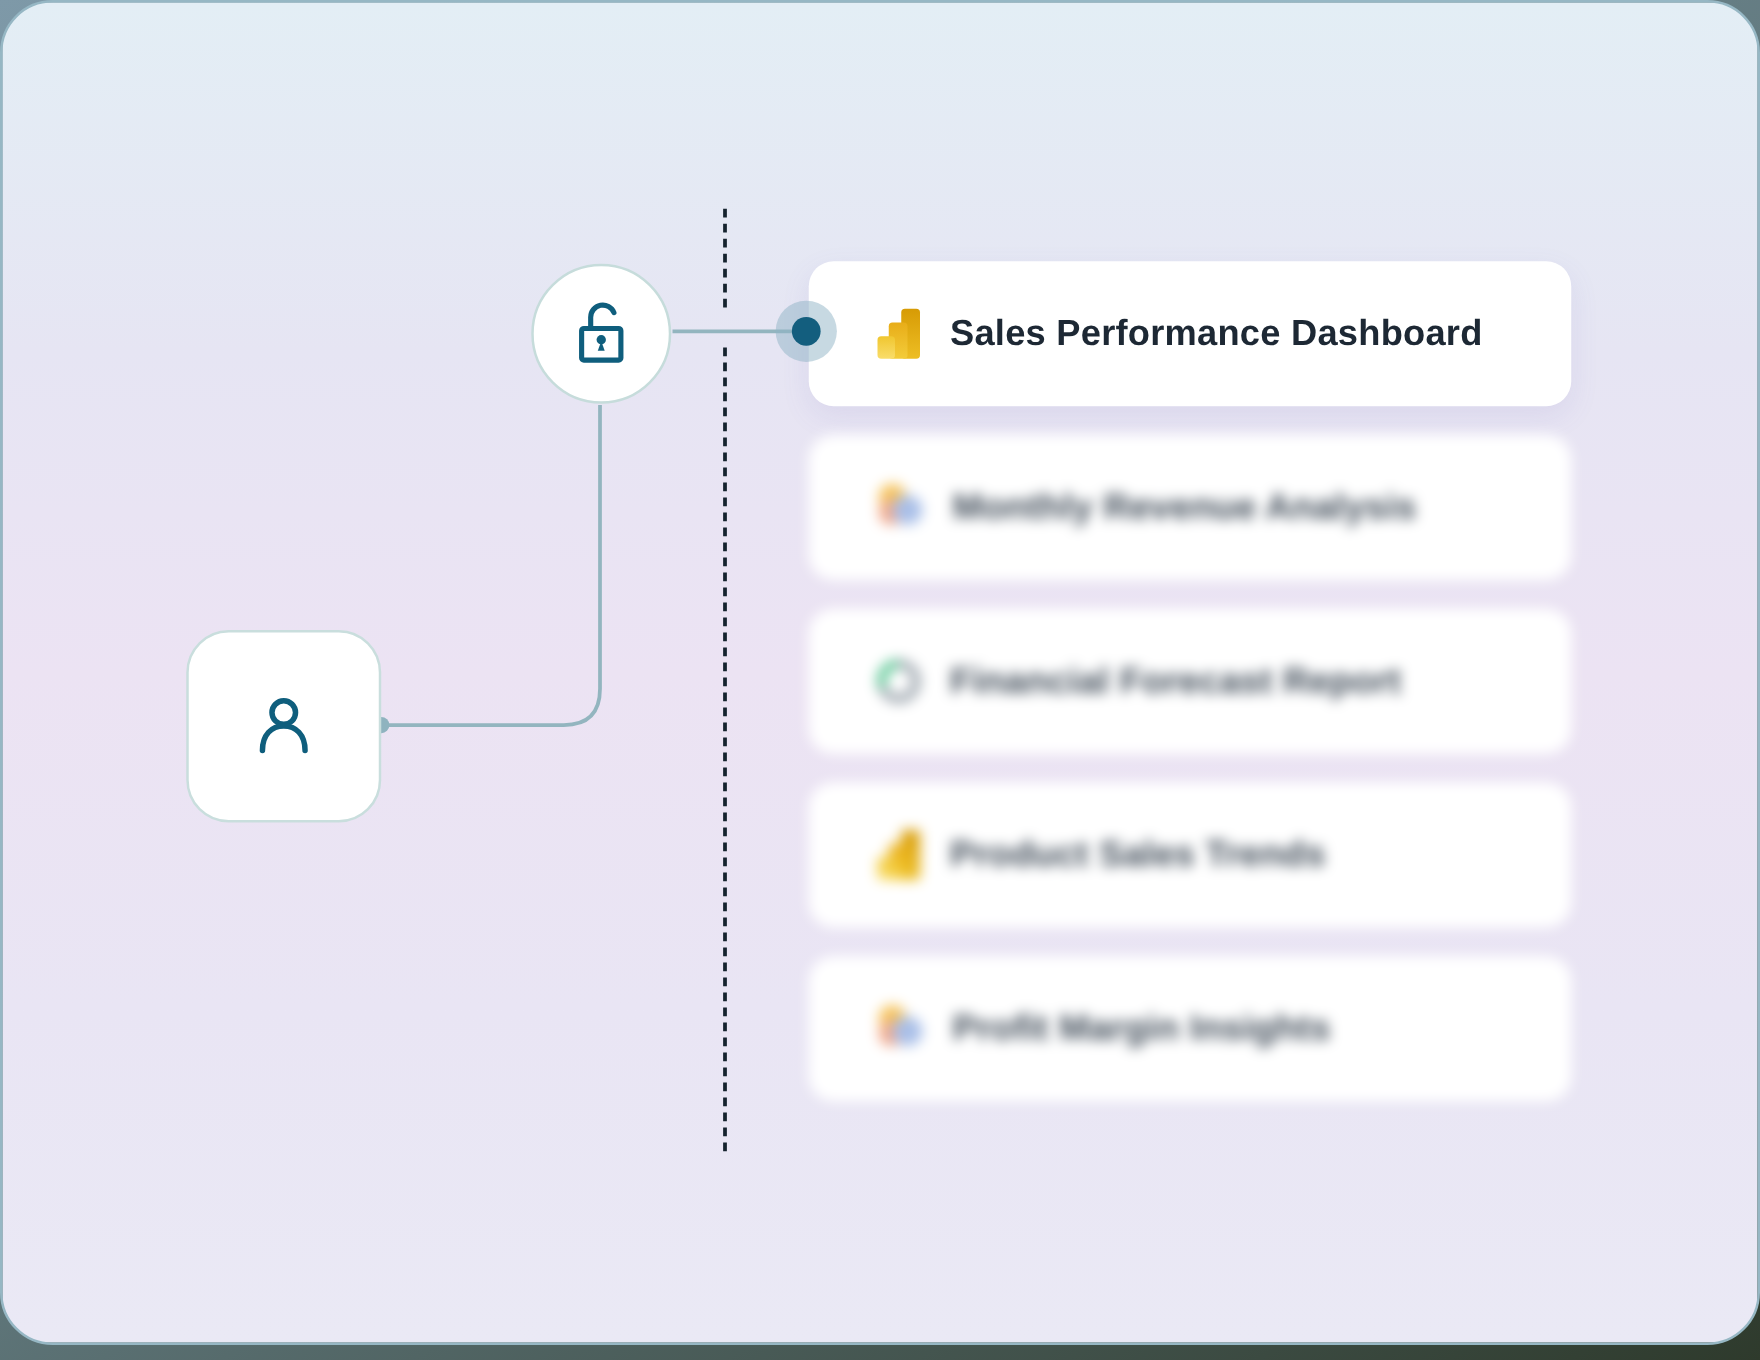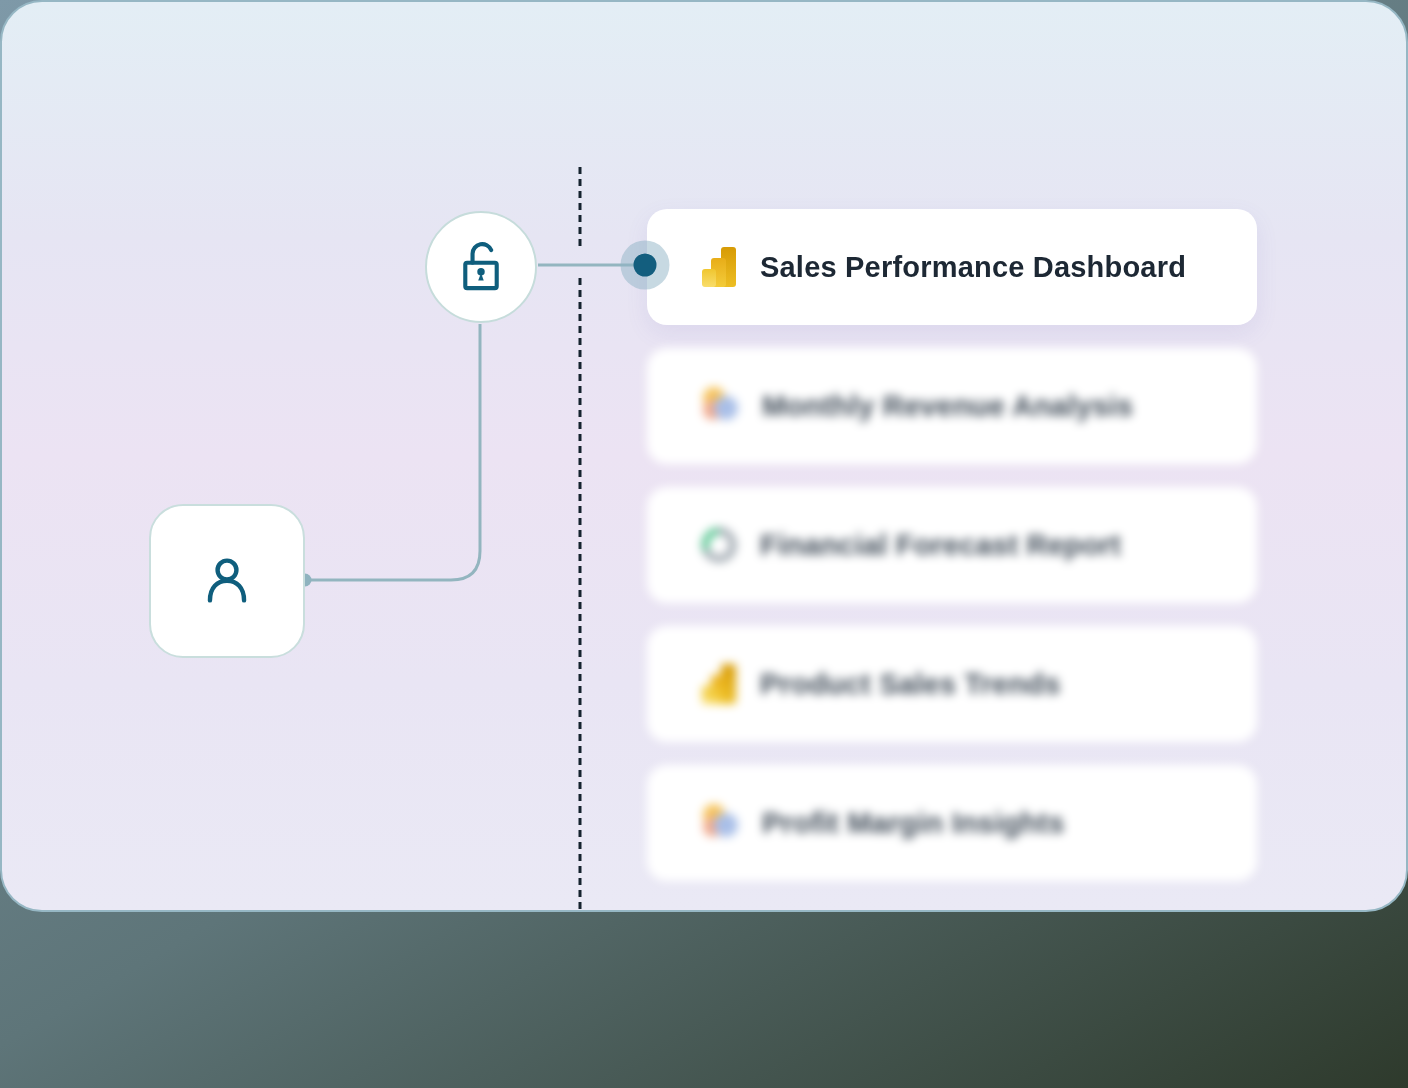--- a/index.html
+++ b/index.html
@@ -3,21 +3,21 @@
 <meta charset="utf-8">
 <style>
   html,body{margin:0;padding:0;}
   body{
     width:1408px;height:1088px;
     background:linear-gradient(150deg,#7E99A8 0%,#5E7579 55%,#2E3A2C 100%);
     font-family:"Liberation Sans","DejaVu Sans",sans-serif;
     overflow:hidden;
   }
   .stage{
-    position:absolute;left:0;top:0;width:1408px;height:912px;
+    position:absolute;left:0;top:0;width:1408px;height:1076px;
     border-radius:42px;
     box-sizing:border-box;
     border:2px solid #96B7C4;
     background:linear-gradient(180deg,#E3EEF5 0%,#E6E5F3 26%,#ECE3F3 50%,#E9E5F4 75%,#EAE9F5 100%);
     overflow:hidden;
   }
   .connector-layer{
     position:absolute;left:0;top:0;width:1408px;height:1088px;
     z-index:5;pointer-events:none;
   }

